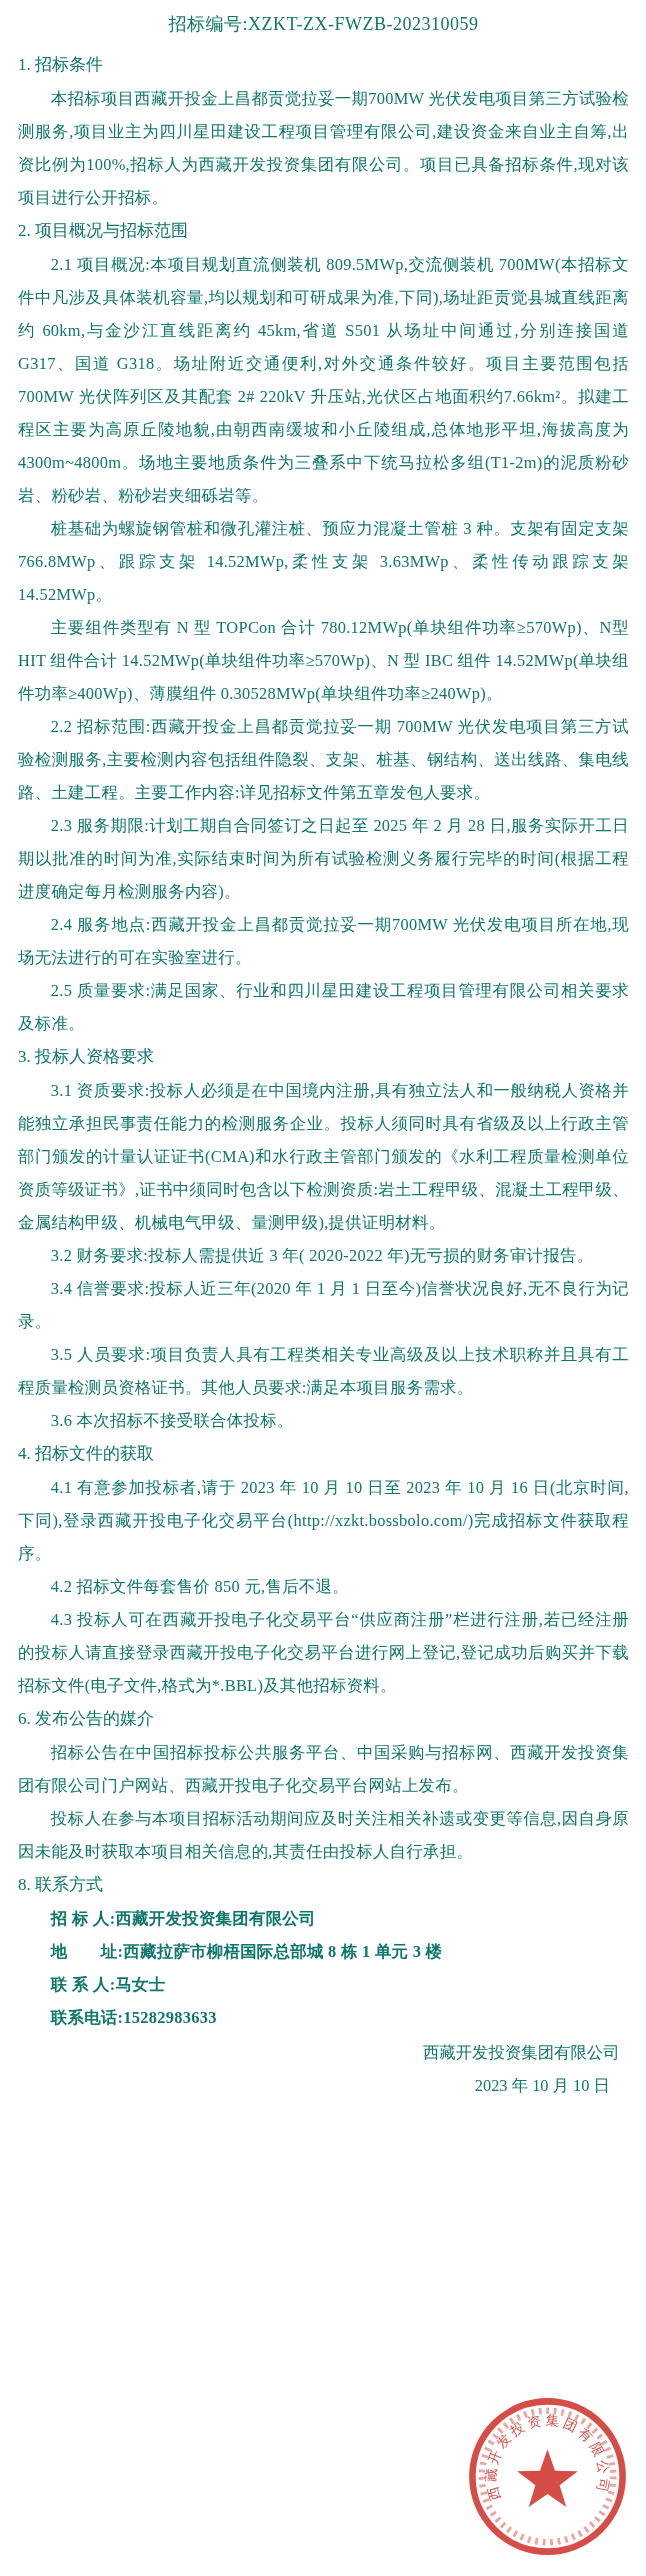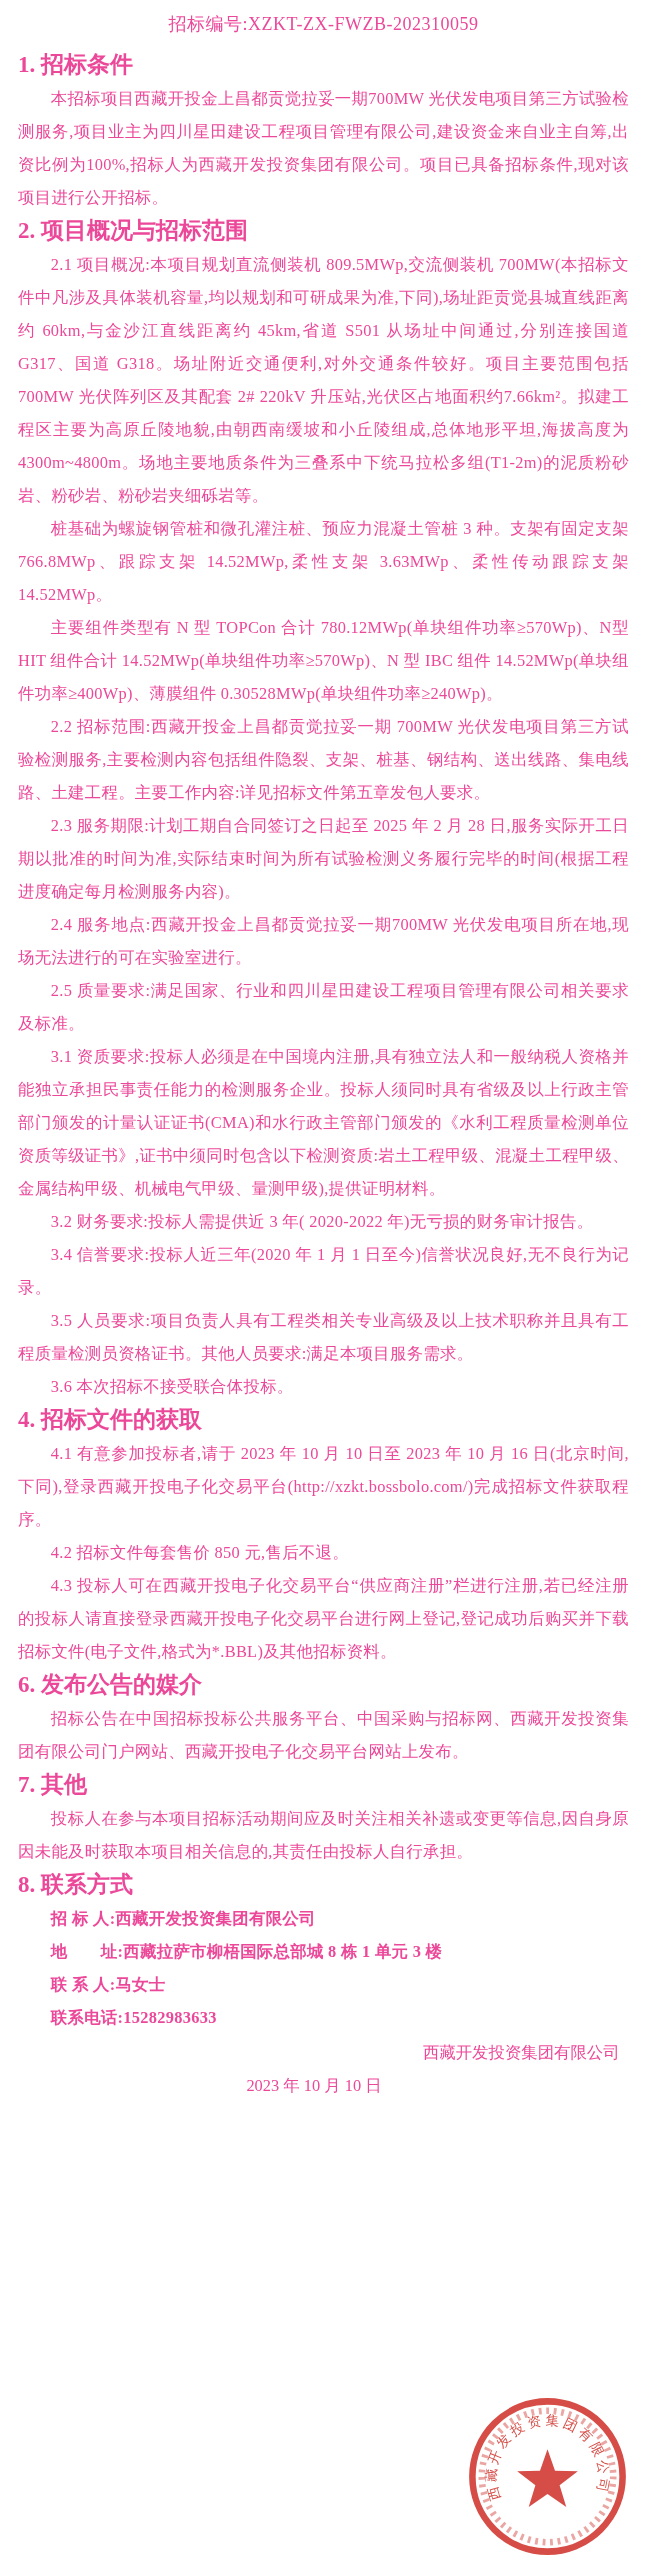--- a/index.html
+++ b/index.html
@@ -2,39 +2,39 @@
 <html style="font-size:15px"><head>
 <meta charset="utf-8">
 <style>
   html,body{margin:0;padding:0;background:#ffffff;}
   .page{
     position:relative;
     width:647px;
     height:2576px;
     margin:0;
     background:#ffffff;
-    color:#ec4899;
+    color:#0f766e;
     font-family:"Liberation Serif","DejaVu Serif",serif;
     font-size:16.4px;
     line-height:33px;
     box-sizing:border-box;
     padding:5.6px 18px 0 18px;
     overflow:hidden;
     text-align:justify;
   }
   .doc-title{
     text-align:center;
     font-size:18px;
     line-height:37px;
     margin-bottom:5.6px;
     letter-spacing:0.5px;
   }
   h2{
-    font-size:23px;
-    font-weight:bold;
+    font-size:17px;
+    font-weight:normal;
     margin:0;
     line-height:34px;
     text-align:left;
   }
   p{
     margin:0;
     text-indent:2em;
     letter-spacing:0.3px;
   }
   .contact-line{
@@ -43,21 +43,21 @@
     font-weight:bold;
   }
   .signature{
     margin-top:1.9px;
   }
   .sig-company{
     text-align:right;
     padding-right:9.4px;
   }
   .sig-date{
-    text-align:center;
+    text-align:right;
     padding-right:19px;
   }
   .seal{
     position:absolute;
     left:463px;
     top:2392px;
     width:169px;
     height:169px;
     opacity:0.88;
     mix-blend-mode:multiply;
@@ -81,20 +81,21 @@
     <p>2.1 项目概况:本项目规划直流侧装机 809.5MWp,交流侧装机 700MW(本招标文件中凡涉及具体装机容量,均以规划和可研成果为准,下同),场址距贡觉县城直线距离约 60km,与金沙江直线距离约 45km,省道 S501 从场址中间通过,分别连接国道 G317、国道 G318。场址附近交通便利,对外交通条件较好。项目主要范围包括 700MW 光伏阵列区及其配套 2# 220kV 升压站,光伏区占地面积约7.66km²。拟建工程区主要为高原丘陵地貌,由朝西南缓坡和小丘陵组成,总体地形平坦,海拔高度为 4300m~4800m。场地主要地质条件为三叠系中下统马拉松多组(T1-2m)的泥质粉砂岩、粉砂岩、粉砂岩夹细砾岩等。</p>
     <p>桩基础为螺旋钢管桩和微孔灌注桩、预应力混凝土管桩 3 种。支架有固定支架 766.8MWp、跟踪支架 14.52MWp,柔性支架 3.63MWp、柔性传动跟踪支架 14.52MWp。</p>
     <p>主要组件类型有 N 型 TOPCon 合计 780.12MWp(单块组件功率≥570Wp)、N型 HIT 组件合计 14.52MWp(单块组件功率≥570Wp)、N 型 IBC 组件 14.52MWp(单块组件功率≥400Wp)、薄膜组件 0.30528MWp(单块组件功率≥240Wp)。</p>
     <p>2.2 招标范围:西藏开投金上昌都贡觉拉妥一期 700MW 光伏发电项目第三方试验检测服务,主要检测内容包括组件隐裂、支架、桩基、钢结构、送出线路、集电线路、土建工程。主要工作内容:详见招标文件第五章发包人要求。</p>
     <p>2.3 服务期限:计划工期自合同签订之日起至 2025 年 2 月 28 日,服务实际开工日期以批准的时间为准,实际结束时间为所有试验检测义务履行完毕的时间(根据工程进度确定每月检测服务内容)。</p>
     <p>2.4 服务地点:西藏开投金上昌都贡觉拉妥一期700MW 光伏发电项目所在地,现场无法进行的可在实验室进行。</p>
     <p>2.5 质量要求:满足国家、行业和四川星田建设工程项目管理有限公司相关要求及标准。</p>
   </section>
 
   <section>
+    <h2>3. 投标人资格要求</h2>
     <p>3.1 资质要求:投标人必须是在中国境内注册,具有独立法人和一般纳税人资格并能独立承担民事责任能力的检测服务企业。投标人须同时具有省级及以上行政主管部门颁发的计量认证证书(CMA)和水行政主管部门颁发的《水利工程质量检测单位资质等级证书》,证书中须同时包含以下检测资质:岩土工程甲级、混凝土工程甲级、金属结构甲级、机械电气甲级、量测甲级),提供证明材料。</p>
     <p>3.2 财务要求:投标人需提供近 3 年( 2020-2022 年)无亏损的财务审计报告。</p>
     <p>3.4 信誉要求:投标人近三年(2020 年 1 月 1 日至今)信誉状况良好,无不良行为记录。</p>
     <p>3.5 人员要求:项目负责人具有工程类相关专业高级及以上技术职称并且具有工程质量检测员资格证书。其他人员要求:满足本项目服务需求。</p>
     <p>3.6 本次招标不接受联合体投标。</p>
   </section>
 
   <section>
     <h2>4. 招标文件的获取</h2>
     <p>4.1 有意参加投标者,请于 2023 年 10 月 10 日至 2023 年 10 月 16 日(北京时间,下同),登录西藏开投电子化交易平台(http://xzkt.bossbolo.com/)完成招标文件获取程序。</p>
@@ -102,21 +103,20 @@
     <p>4.3 投标人可在西藏开投电子化交易平台“供应商注册”栏进行注册,若已经注册的投标人请直接登录西藏开投电子化交易平台进行网上登记,登记成功后购买并下载招标文件(电子文件,格式为*.BBL)及其他招标资料。</p>
   </section>
 
 
   <section>
     <h2>6. 发布公告的媒介</h2>
     <p>招标公告在中国招标投标公共服务平台、中国采购与招标网、西藏开发投资集团有限公司门户网站、西藏开投电子化交易平台网站上发布。</p>
   </section>
 
   <section>
-    <h2>7. 其他</h2>
     <p>投标人在参与本项目招标活动期间应及时关注相关补遗或变更等信息,因自身原因未能及时获取本项目相关信息的,其责任由投标人自行承担。</p>
   </section>
 
   <section>
     <h2>8. 联系方式</h2>
     <div class="contact-line">招 标 人:西藏开发投资集团有限公司</div>
     <div class="contact-line">地　　址:西藏拉萨市柳梧国际总部城 8 栋 1 单元 3 楼</div>
     <div class="contact-line">联 系 人:马女士</div>
     <div class="contact-line">联系电话:15282983633</div>
   </section>

